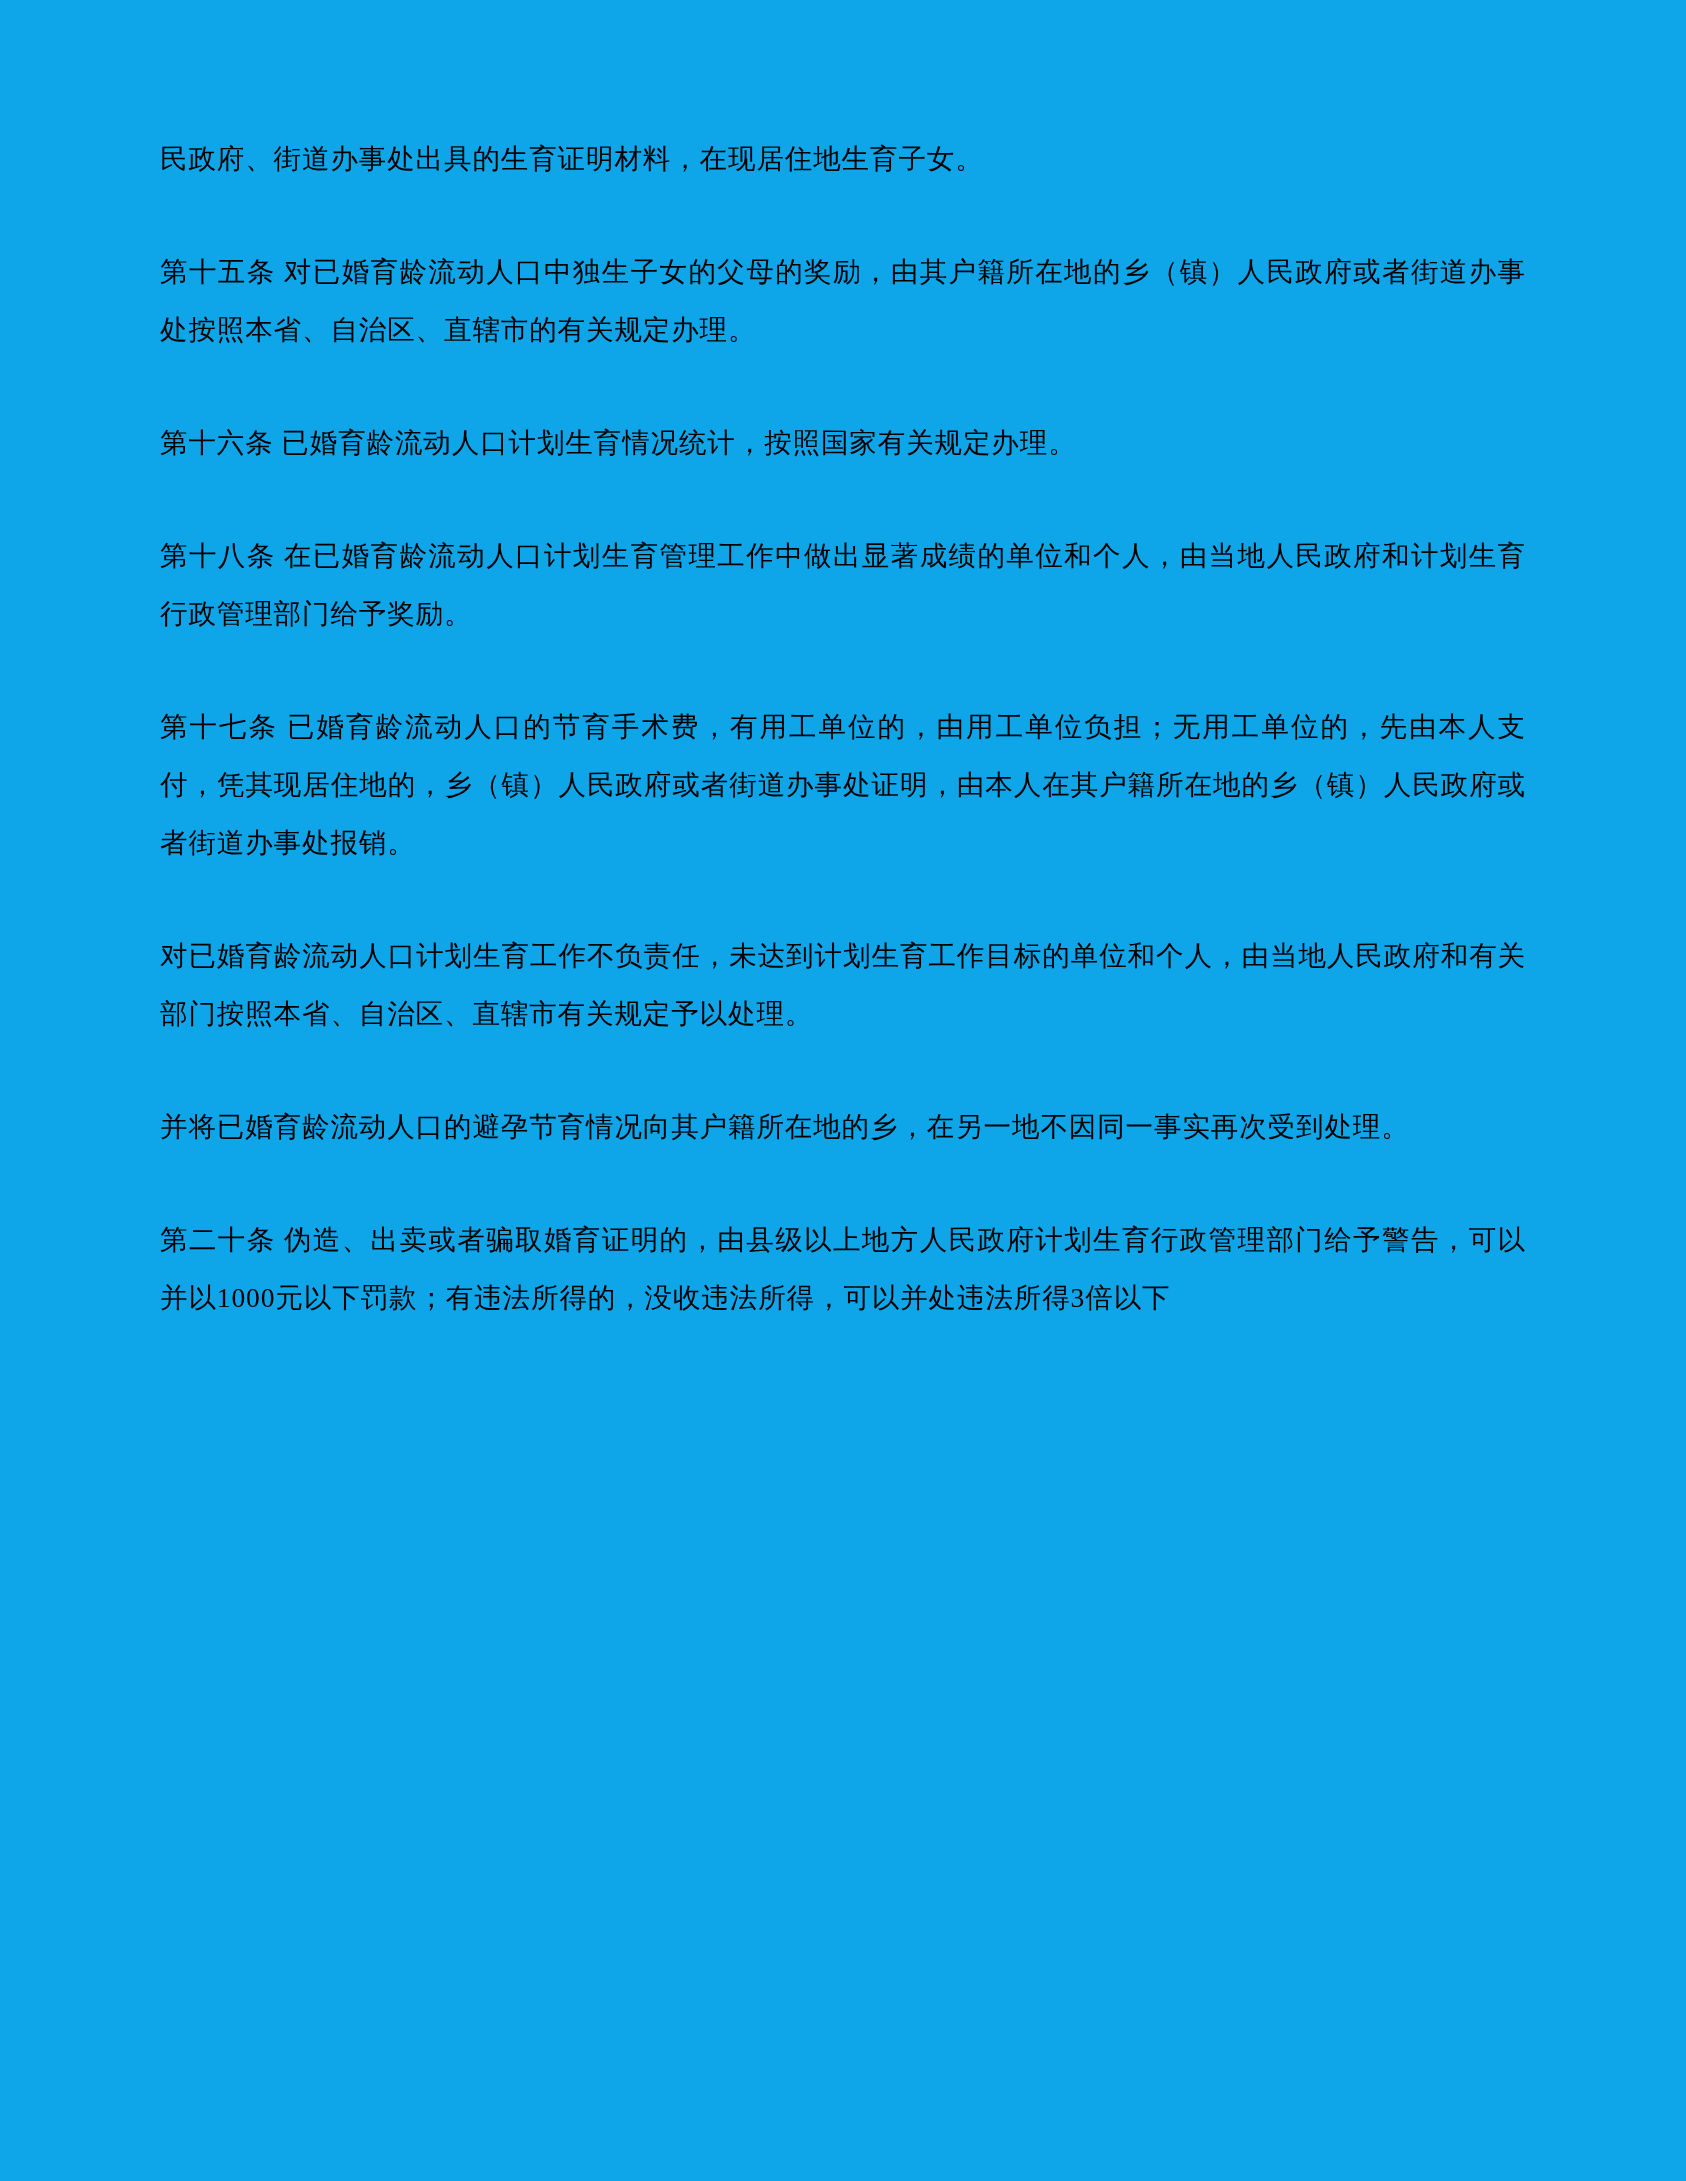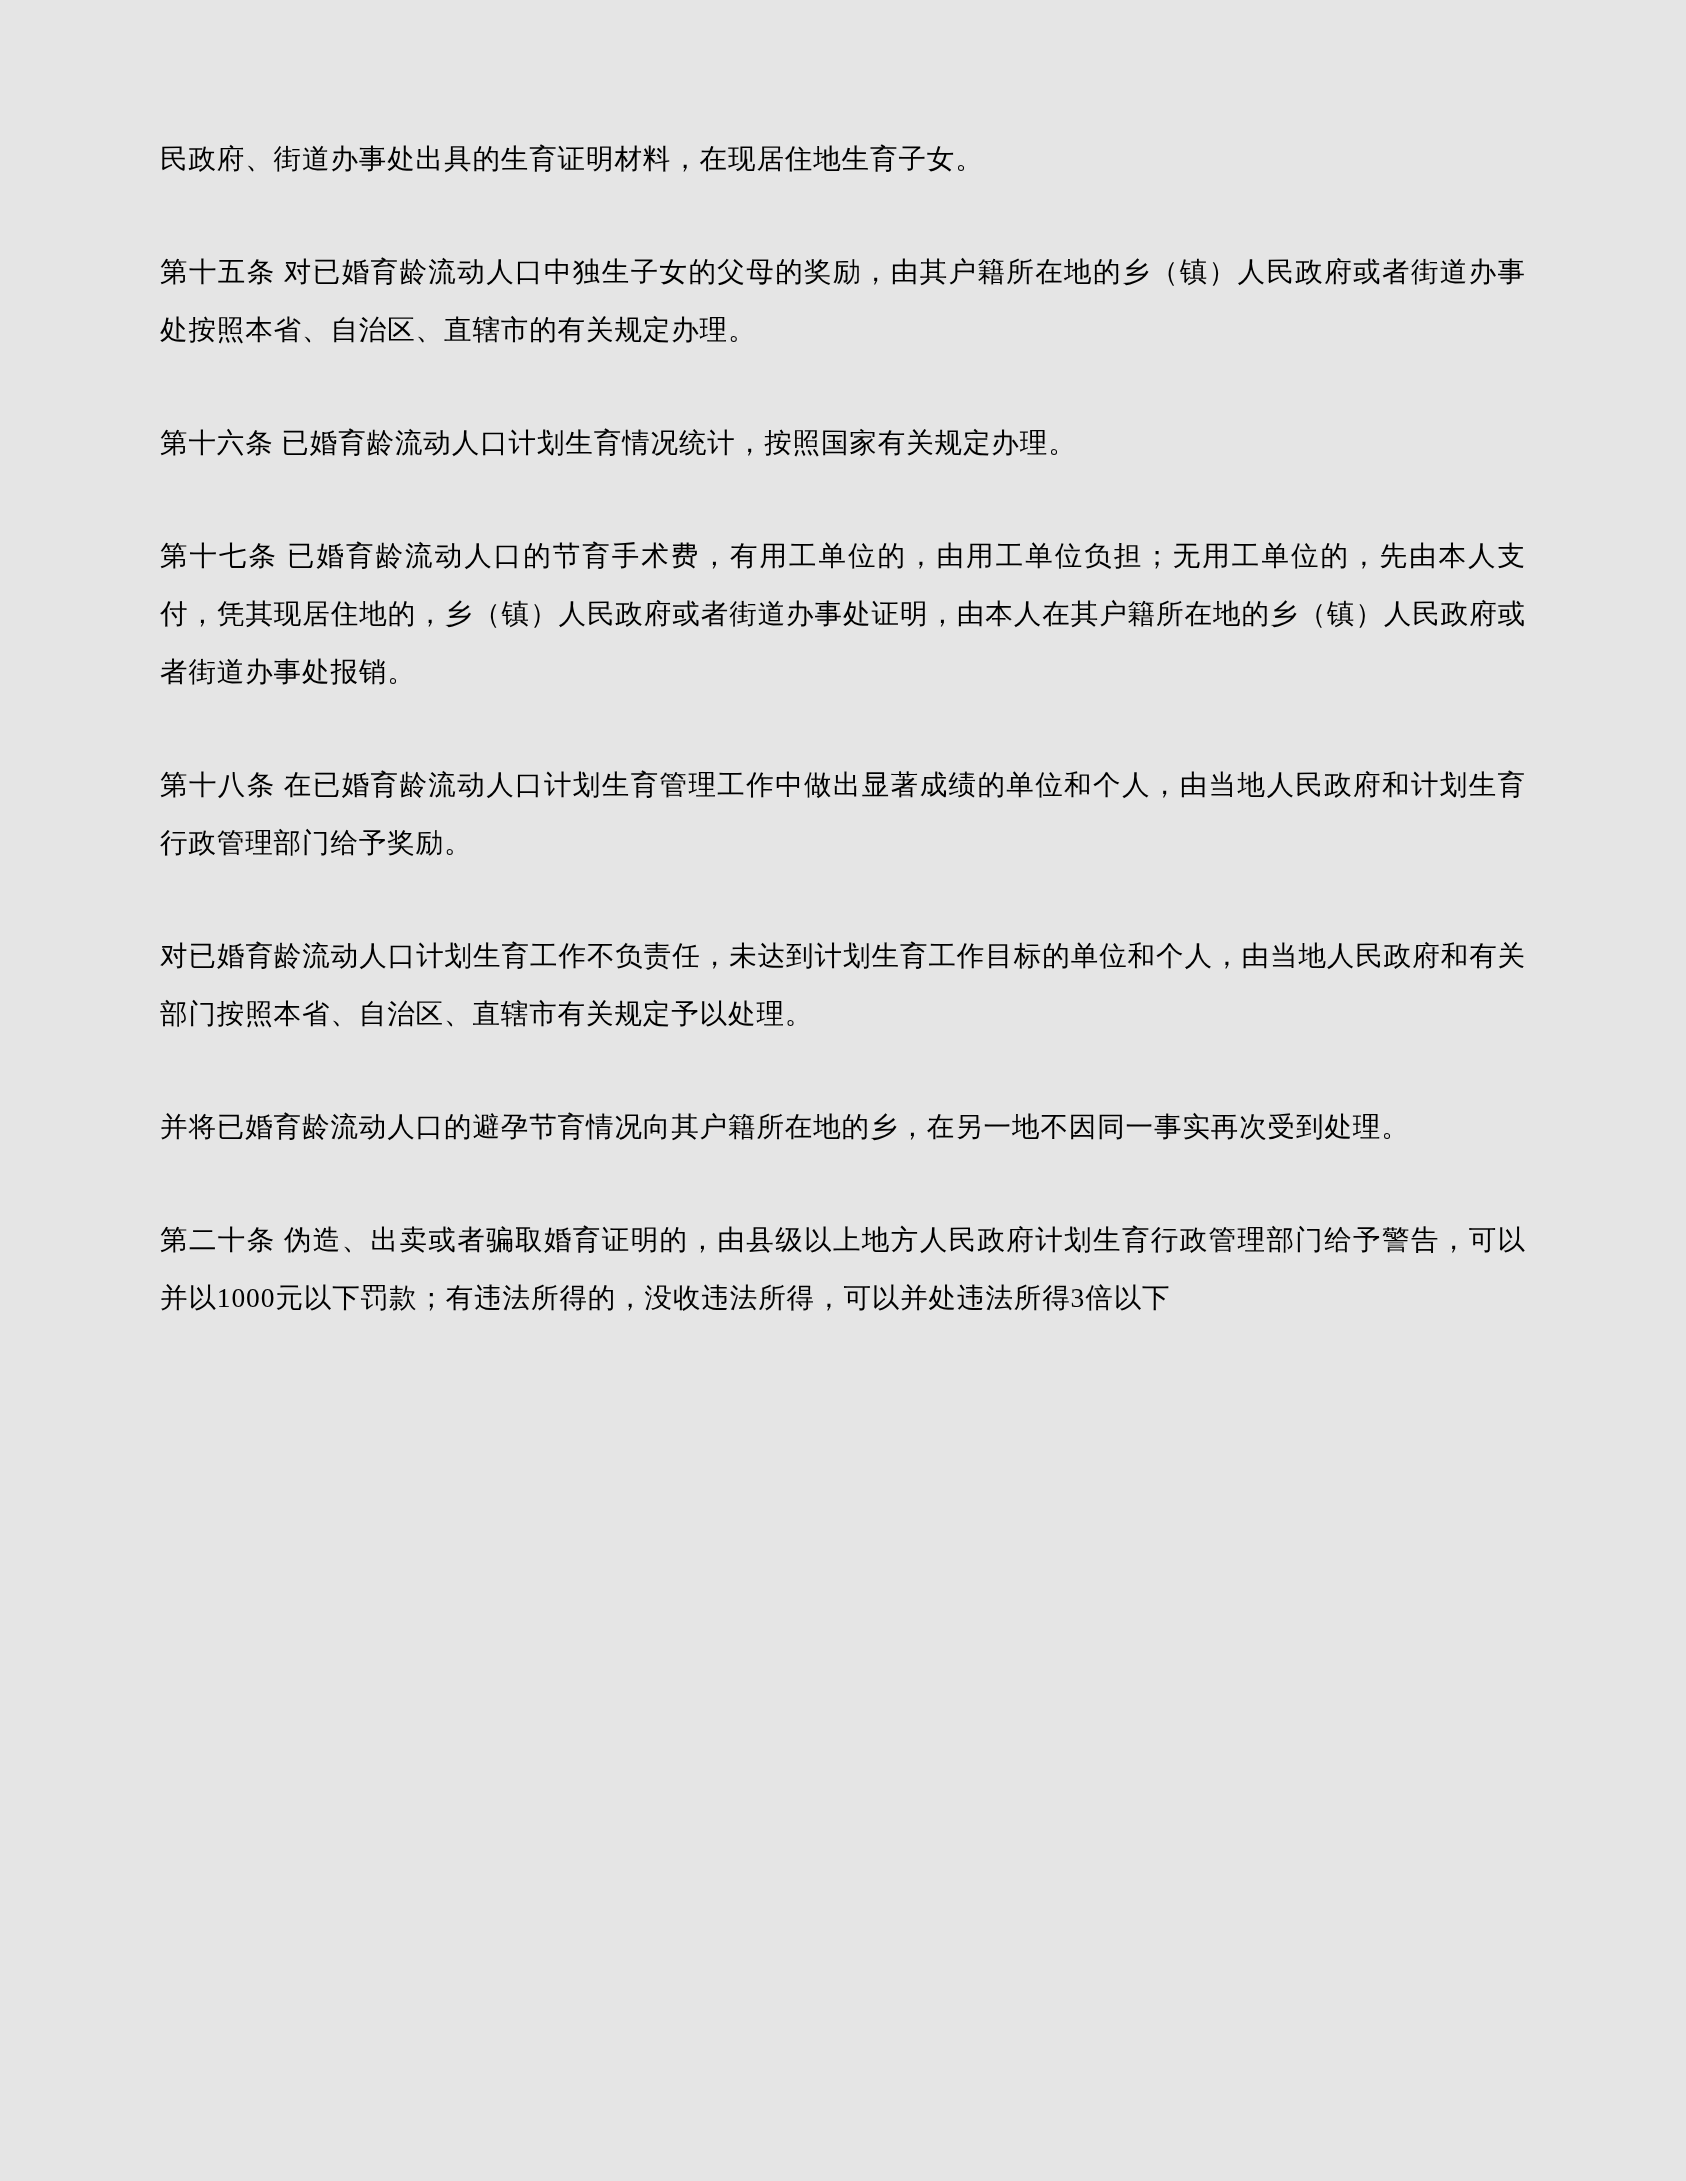--- a/index.html
+++ b/index.html
@@ -5,21 +5,21 @@
   html, body {
     margin: 0;
     padding: 0;
     background: #ffffff;
   }
   .page {
     position: relative;
     width: 1686px;
     height: 2182px;
     margin: 0 auto;
-    background: #e5e5e5;
+    background: #0ea5e9;
     overflow: hidden;
     box-sizing: border-box;
     padding: 130px 160px 0 160px;
   }
   .doc-body {
     width: 100%;
     font-family: "Liberation Serif", "DejaVu Serif", serif;
     font-size: 27.5px;
     color: #000000;
     letter-spacing: 0.9px;
@@ -36,20 +36,20 @@
   }
 </style>
 </head>
 <body>
 
 <div class="page">
   <div class="doc-body">
     <p class="doc-paragraph">民政府、街道办事处出具的生育证明材料，在现居住地生育子女。</p>
     <p class="doc-paragraph">第十五条 对已婚育龄流动人口中独生子女的父母的奖励，由其户籍所在地的乡（镇）人民政府或者街道办事处按照本省、自治区、直辖市的有关规定办理。</p>
     <p class="doc-paragraph">第十六条 已婚育龄流动人口计划生育情况统计，按照国家有关规定办理。</p>
+    <p class="doc-paragraph">第十八条 在已婚育龄流动人口计划生育管理工作中做出显著成绩的单位和个人，由当地人民政府和计划生育行政管理部门给予奖励。</p>
     <p class="doc-paragraph">第十七条 已婚育龄流动人口的节育手术费，有用工单位的，由用工单位负担；无用工单位的，先由本人支付，凭其现居住地的，乡（镇）人民政府或者街道办事处证明，由本人在其户籍所在地的乡（镇）人民政府或者街道办事处报销。</p>
-    <p class="doc-paragraph">第十八条 在已婚育龄流动人口计划生育管理工作中做出显著成绩的单位和个人，由当地人民政府和计划生育行政管理部门给予奖励。</p>
     <p class="doc-paragraph">对已婚育龄流动人口计划生育工作不负责任，未达到计划生育工作目标的单位和个人，由当地人民政府和有关部门按照本省、自治区、直辖市有关规定予以处理。</p>
     <p class="doc-paragraph">并将已婚育龄流动人口的避孕节育情况向其户籍所在地的乡，在另一地不因同一事实再次受到处理。</p>
     <p class="doc-paragraph">第二十条 伪造、出卖或者骗取婚育证明的，由县级以上地方人民政府计划生育行政管理部门给予警告，可以并以1000元以下罚款；有违法所得的，没收违法所得，可以并处违法所得3倍以下</p>
   </div>
 </div>
 
 
 </body></html>

